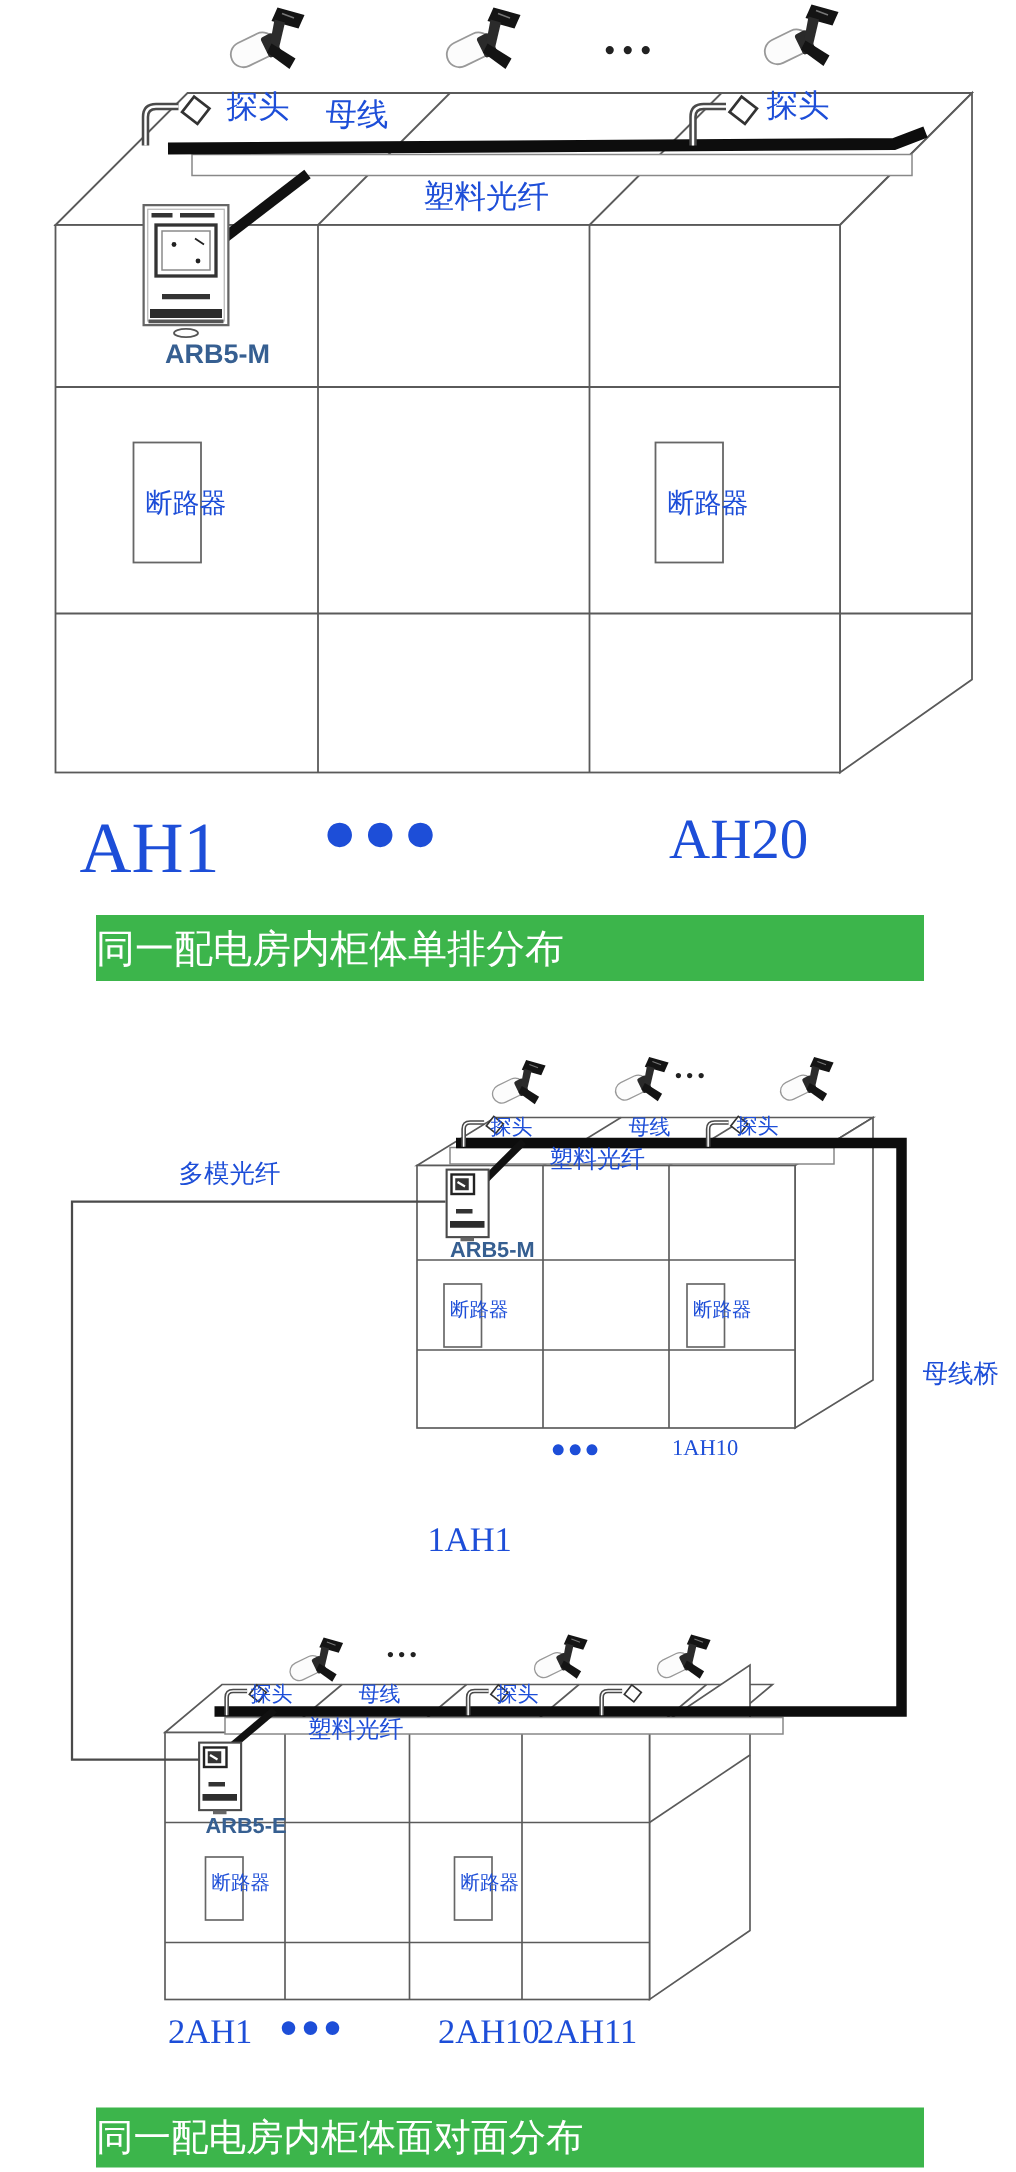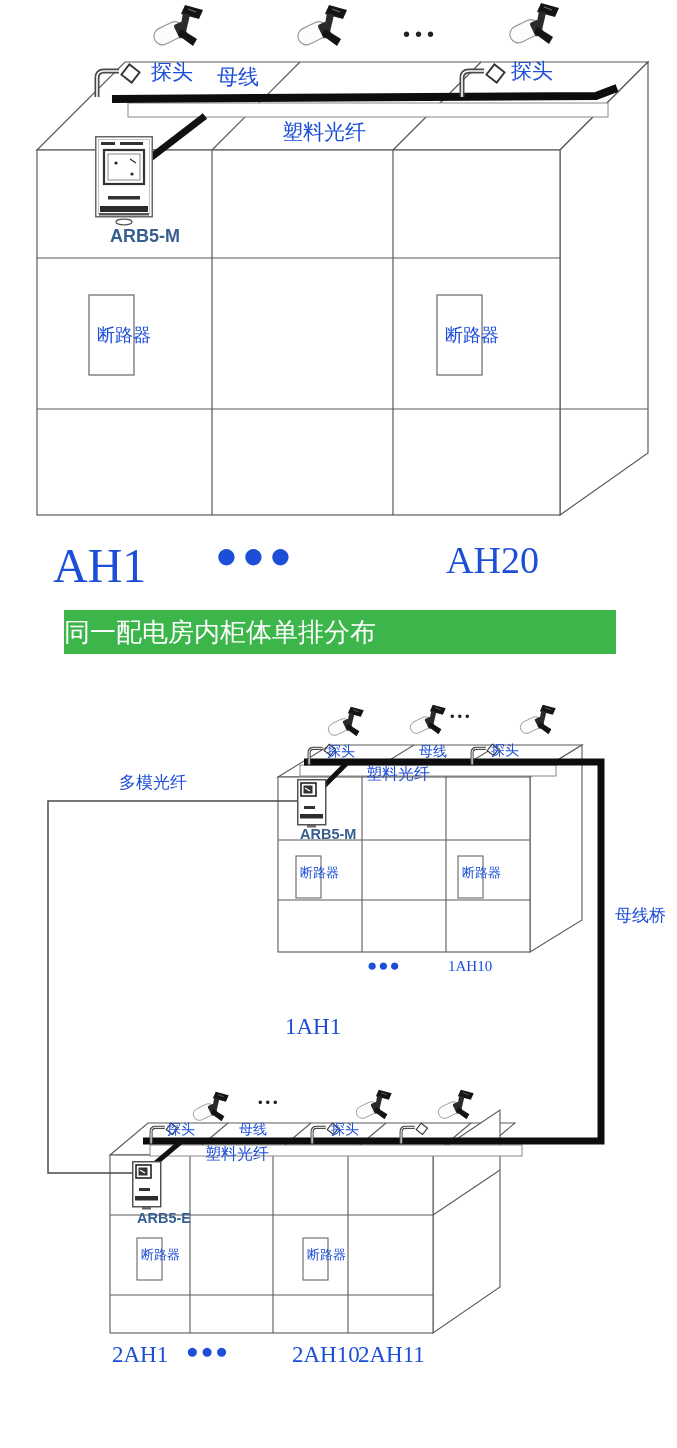--- a/index.html
+++ b/index.html
@@ -194,14 +194,15 @@
   <div class="lbl sm" style="left:239px;top:1122px;">母线</div>
   <div class="lbl sm" style="left:331px;top:1122px;">探头</div>
   <div class="lbl md" style="left:205px;top:1146px;">塑料光纤</div>
   <div class="lbl device" style="left:121px;top:1211px;font-size:14.5px;">ARB5-E</div>
   <div class="lbl" style="left:141px;top:1248px;font-size:13px;">断路器</div>
   <div class="lbl" style="left:307px;top:1248px;font-size:13px;">断路器</div>
   <div class="lbl serif" style="left:112px;top:1343px;font-size:23px;">2AH1</div>
   <div class="lbl serif" style="left:186px;top:1340px;font-size:21px;letter-spacing:2px;">●●●</div>
   <div class="lbl serif" style="left:281px;top:1343px;font-size:23px;margin-left:11px;">2AH10</div>
   <div class="lbl serif" style="left:358px;top:1343px;font-size:23px;">2AH11</div>
+  <div id="banner2" class="banner">同一配电房内柜体面对面分布</div>
 
 </div>
 
 </body></html>

